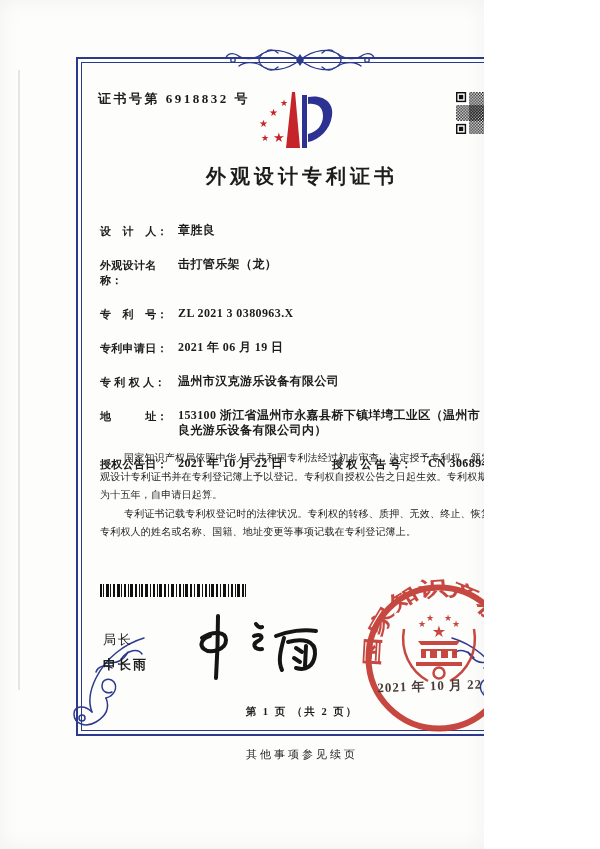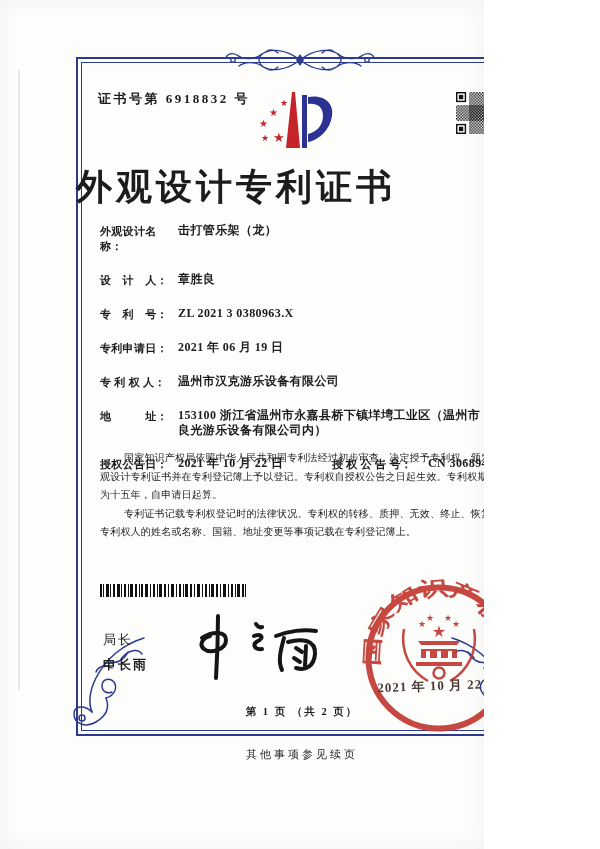--- a/index.html
+++ b/index.html
@@ -17,22 +17,22 @@
   .frame-outer{position:absolute;left:76px;top:57px;width:452px;height:679px;
     border:2.6px solid #2c3a8e;box-sizing:border-box;}
   .frame-inner{position:absolute;left:3px;top:3px;right:3px;bottom:3px;
     border:1px solid #2c3a8e;}
   .ornament{position:absolute;}
   
   .cert-no{position:absolute;left:98px;top:90px;font-size:13px;font-weight:700;
     letter-spacing:2.5px;}
   .logo{position:absolute;left:253px;top:90px;}
   .qr{position:absolute;left:456px;top:92px;width:42px;height:42px;}
-  .title{position:absolute;left:76px;top:163px;width:452px;
-    font-size:36px;font-weight:900;letter-spacing:4px;}
+  .title{position:absolute;left:76px;top:163px;width:452px;text-align:center;
+    font-size:20px;font-weight:900;letter-spacing:4px;}
   
   .fields{position:absolute;left:100px;top:223px;width:404px;}
   .field-row{display:flex;align-items:flex-start;margin-bottom:18px;
     font-weight:700;line-height:15px;}
   .f-label{flex:none;width:78px;font-size:11px;letter-spacing:.3px;padding-top:1px;}
   .f-value{font-size:12px;letter-spacing:.4px;}
   .addr-wrap .f-value{width:326px;}
   .grant-row .f-value{flex:none;}
   .grant-row .second{margin-left:18px;}
   
@@ -141,26 +141,26 @@
       <rect x="2" y="2" width="3" height="3"></rect>
         <rect x="24" y="2" width="3" height="3"></rect>
         <rect x="2" y="24" width="3" height="3"></rect>
     </g>
   </svg>
 
   <div class="title">外观设计专利证书</div>
 
   <div class="fields">
     <div class="field-row">
+      <span class="f-label">设　计　人：</span>
+      <span class="f-value">章胜良</span>
+    </div>
+    <div class="field-row">
       <span class="f-label">外观设计名称：</span>
       <span class="f-value">击打管乐架（龙）</span>
-    </div>
-    <div class="field-row">
-      <span class="f-label">设　计　人：</span>
-      <span class="f-value">章胜良</span>
     </div>
     <div class="field-row">
       <span class="f-label">专　利　号：</span>
       <span class="f-value">ZL 2021 3 0380963.X</span>
     </div>
     <div class="field-row">
       <span class="f-label">专利申请日：</span>
       <span class="f-value">2021 年 06 月 19 日</span>
     </div>
     <div class="field-row">

